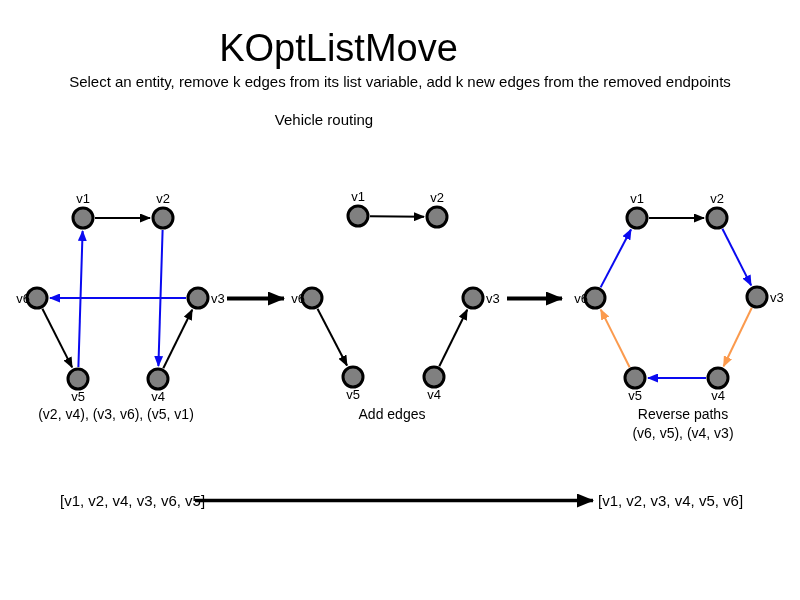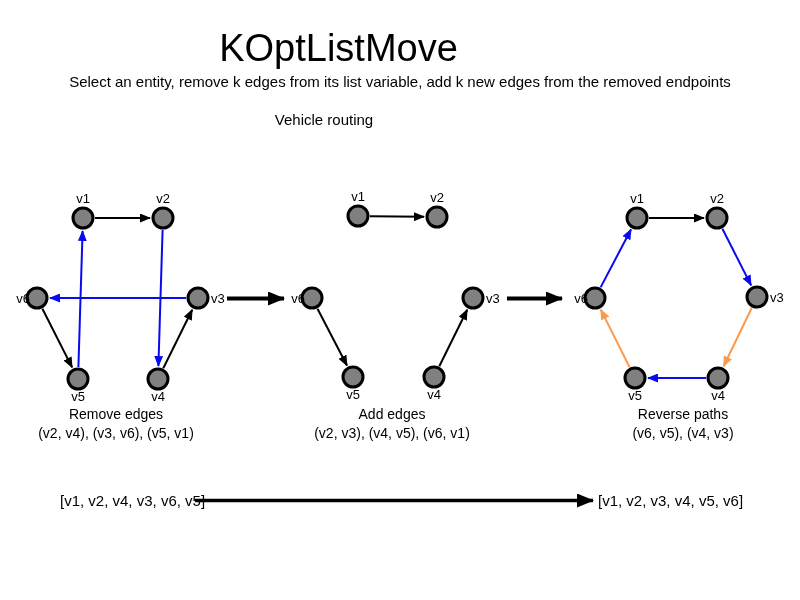--- a/index.html
+++ b/index.html
@@ -93,26 +93,24 @@
     <circle cx="635" cy="378" r="10" fill="#808080" stroke="#000000" stroke-width="3"></circle>
     <text x="635" y="400" text-anchor="middle" font-size="13" fill="#000">v5</text>
     <circle cx="718" cy="378" r="10" fill="#808080" stroke="#000000" stroke-width="3"></circle>
     <text x="718" y="400" text-anchor="middle" font-size="13" fill="#000">v4</text>
     <line x1="227" y1="298.5" x2="284" y2="298.5" stroke="#000000" stroke-width="4" marker-end="url(#ah-big)"></line>
     <line x1="507" y1="298.5" x2="562" y2="298.5" stroke="#000000" stroke-width="4" marker-end="url(#ah-big)"></line>
     <line x1="195" y1="500.5" x2="593" y2="500.5" stroke="#000000" stroke-width="3.5" marker-end="url(#ah-big)"></line>
   </svg>
 
 <div class="caption" id="cap-0">
-  <div>Remove edges</div>
   <div>(v2, v4), (v3, v6), (v5, v1)</div>
 </div>
 <div class="caption" id="cap-1">
   <div>Add edges</div>
-  <div>(v2, v3), (v4, v5), (v6, v1)</div>
 </div>
 <div class="caption" id="cap-2">
   <div>Reverse paths</div>
   <div>(v6, v5), (v4, v3)</div>
 </div>
 
 <div class="seq" id="seq-before">[v1, v2, v4, v3, v6, v5]</div>
 <div class="seq" id="seq-after">[v1, v2, v3, v4, v5, v6]</div>
 
 </body></html>

